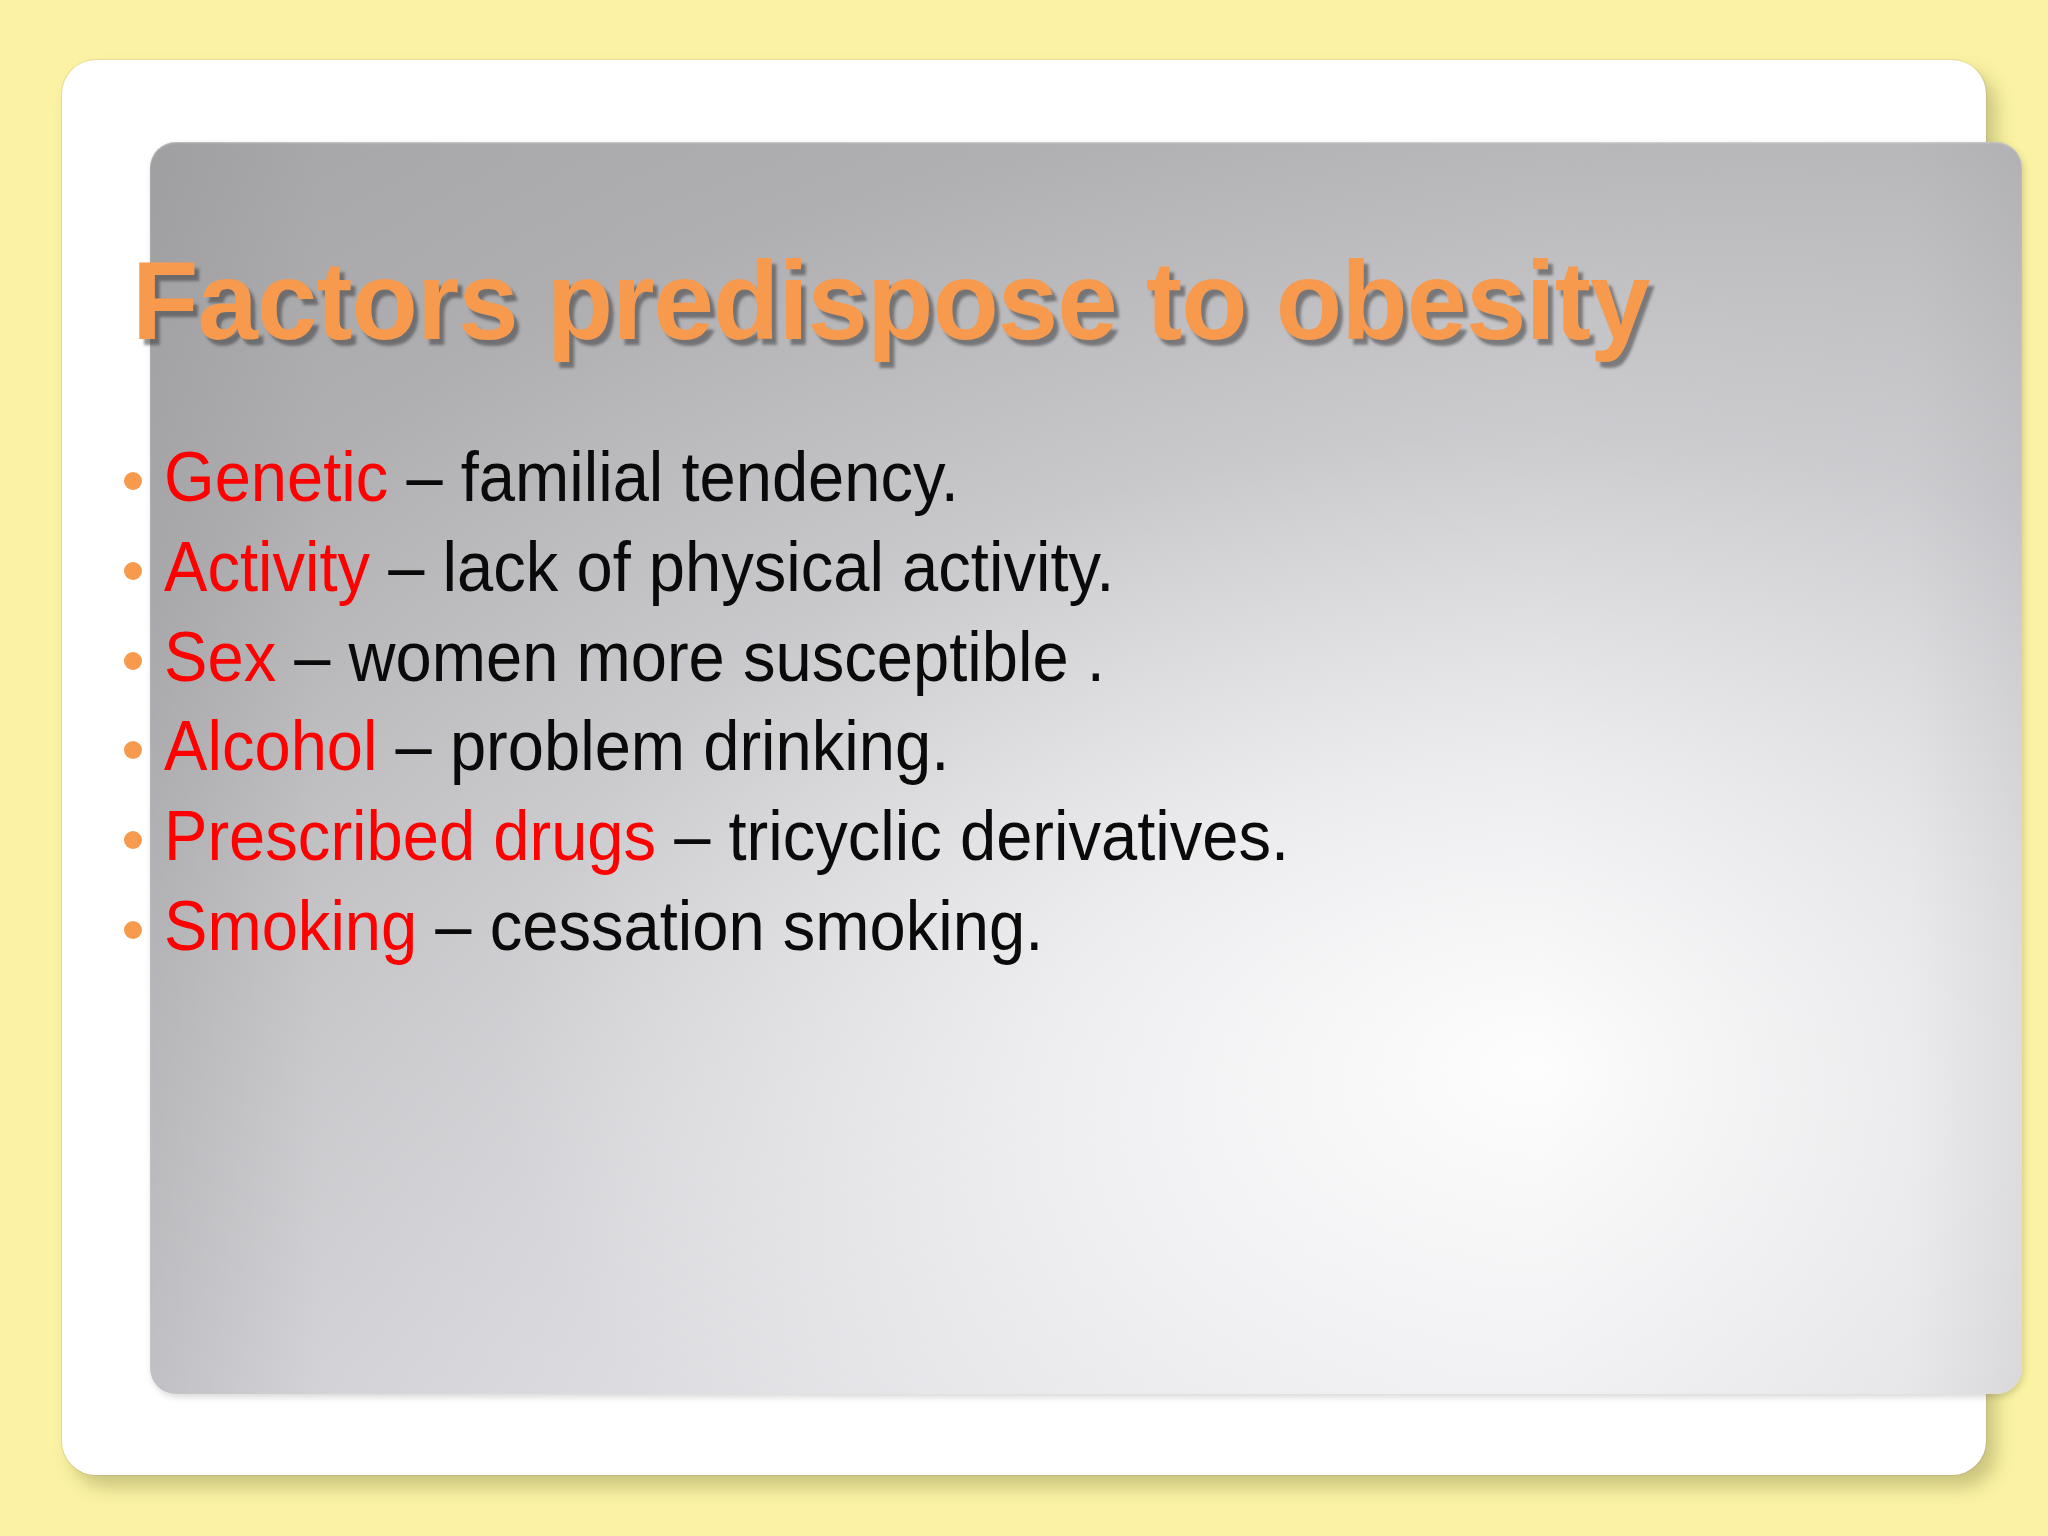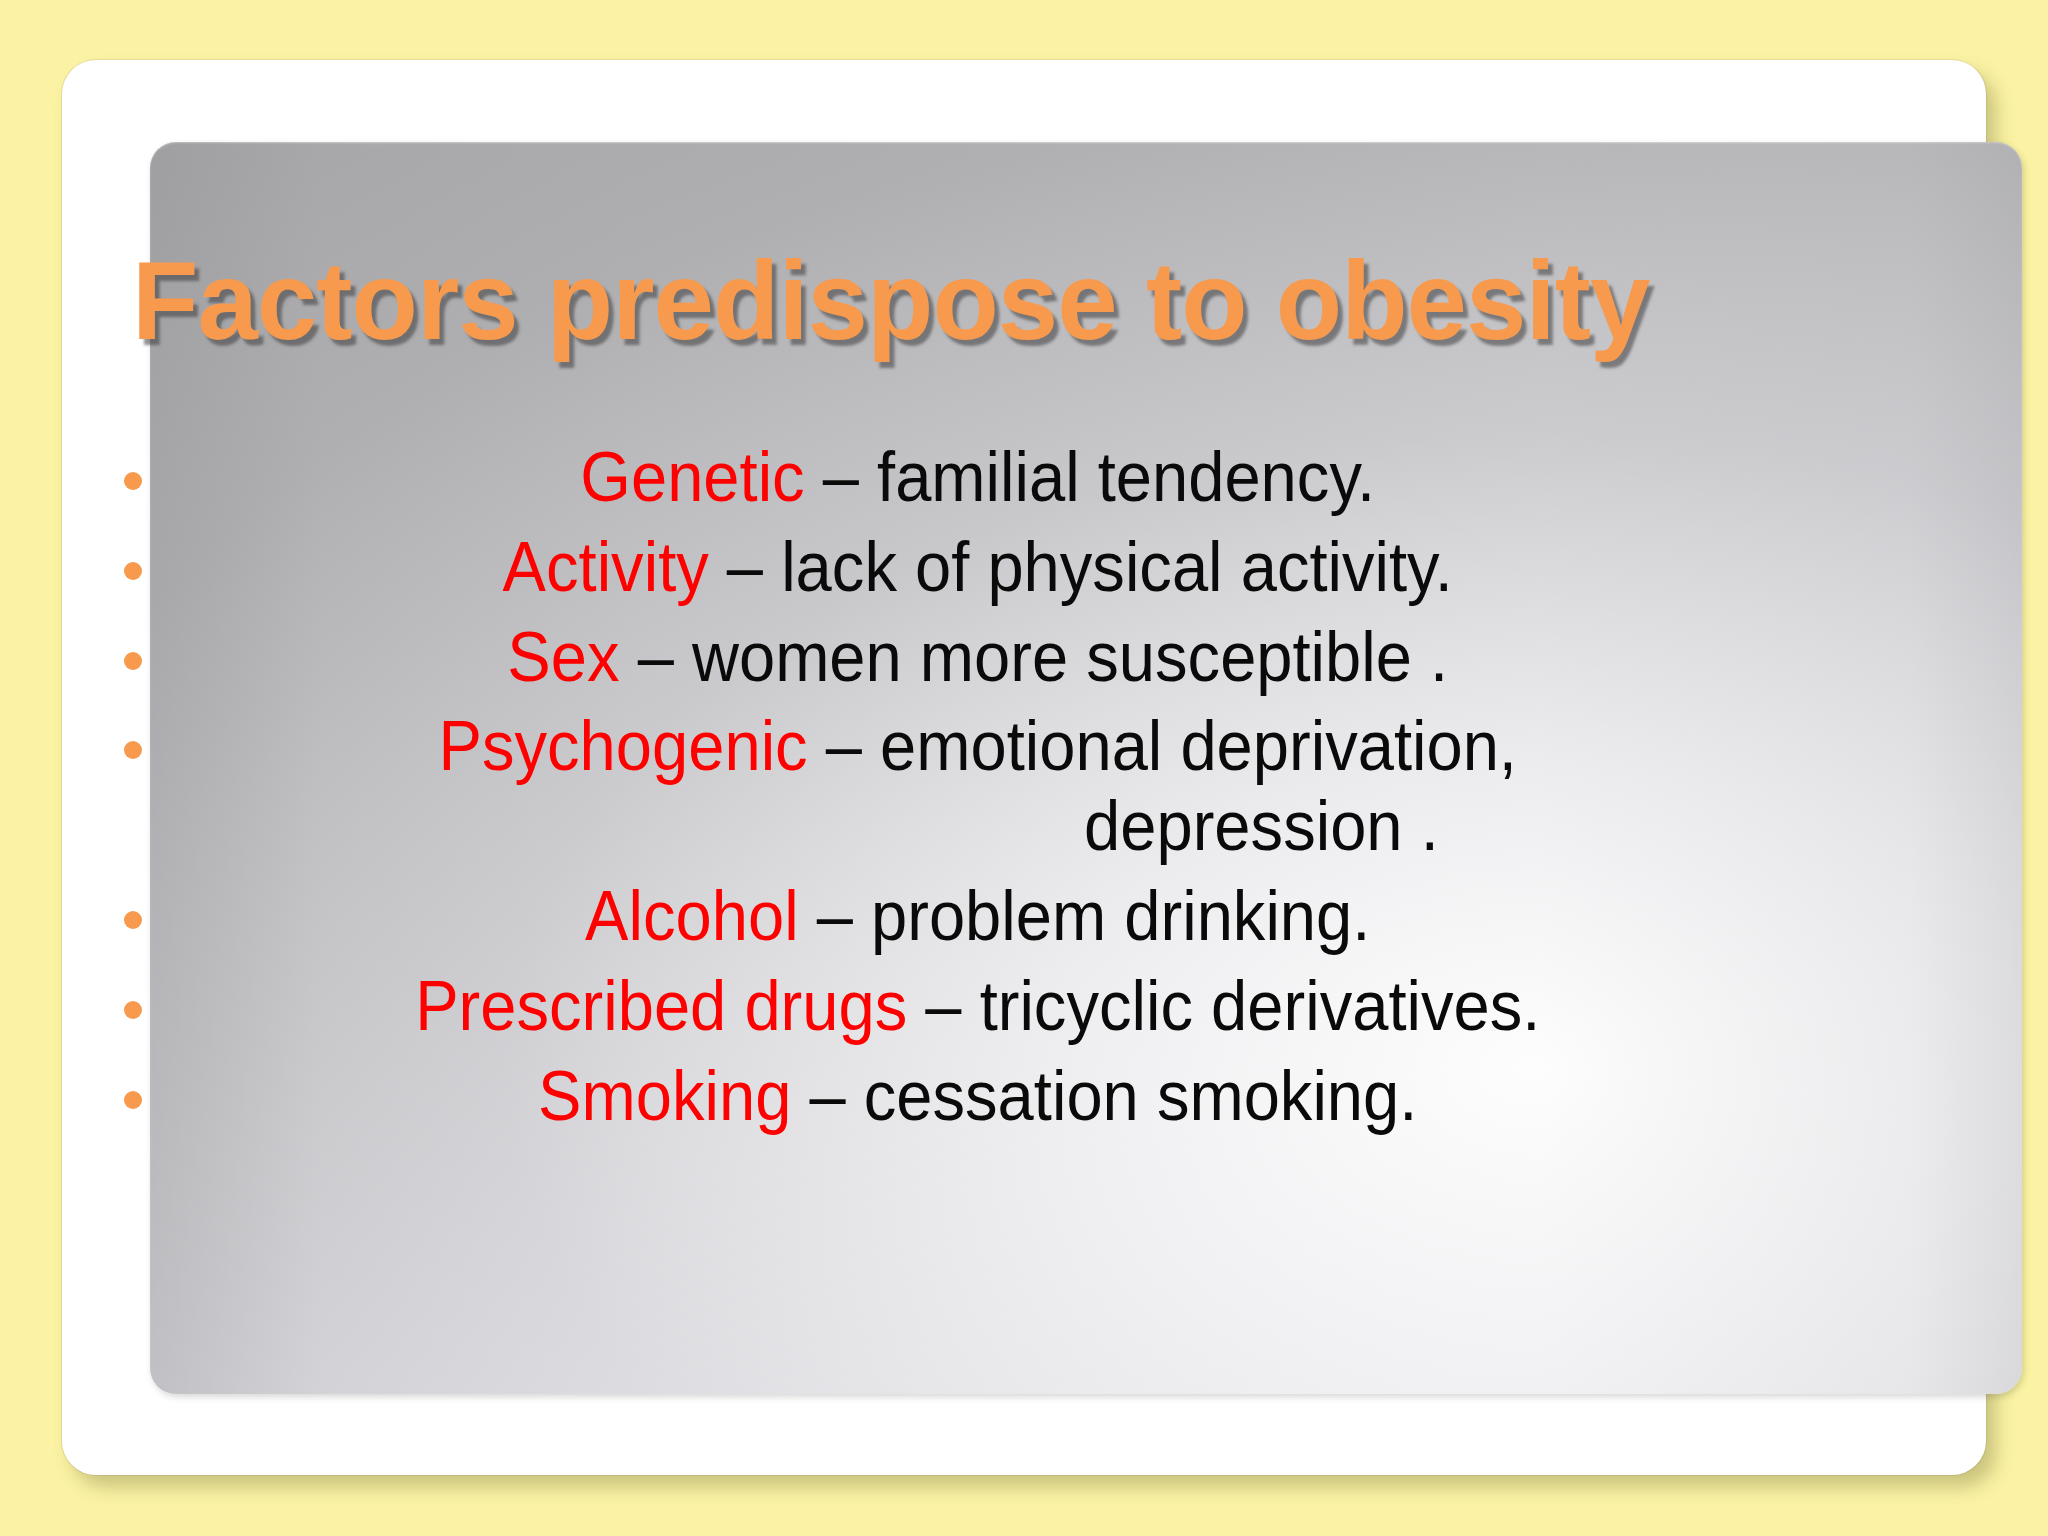--- a/index.html
+++ b/index.html
@@ -99,21 +99,20 @@
   .body-list {
     position: absolute;
     left: 62px;
     top: 378px;
     width: 1790px;
   }
   .bullet-row {
     display: flex;
     align-items: flex-start;
     margin-bottom: 10px;
-    text-align: center;
   }
   .bullet-dot {
     flex: 0 0 auto;
     width: 18px;
     height: 18px;
     border-radius: 50%;
     background: #f79a4e;
     margin-top: 34px;
     margin-right: 22px;
   }
@@ -165,27 +164,20 @@
         </div>
       </div>
 
       <div class="bullet-row">
         <span class="bullet-dot"></span>
         <div class="bullet-text">
           <span class="kw">Sex</span><span> – </span><span>women more susceptible .</span>
         </div>
       </div>
 
-      <div class="bullet-row row-wrap">
-        <span class="bullet-dot"></span>
-        <div class="bullet-text">
-          <span class="kw">Psychogenic</span><span> – </span><span>emotional deprivation,</span>
-          <span class="cont-line">depression .</span>
-        </div>
-      </div>
 
 
       <div class="bullet-row">
         <span class="bullet-dot"></span>
         <div class="bullet-text">
           <span class="kw">Alcohol</span><span> – </span><span>problem drinking.</span>
         </div>
       </div>
 
       <div class="bullet-row">

